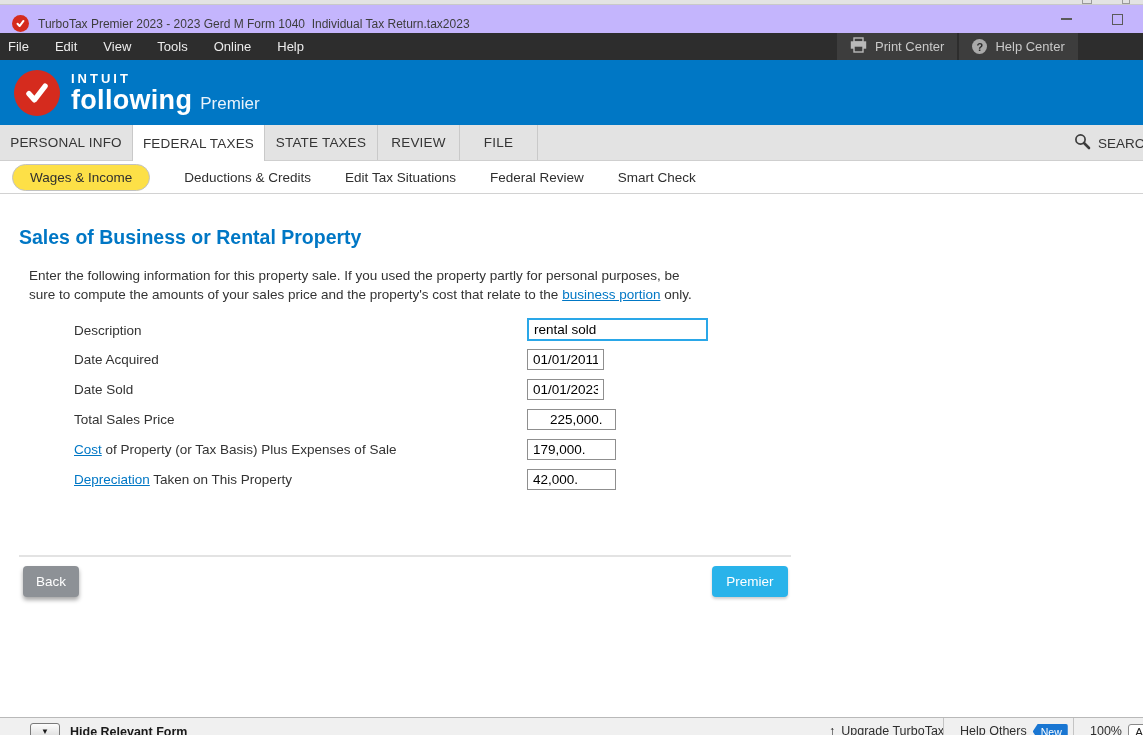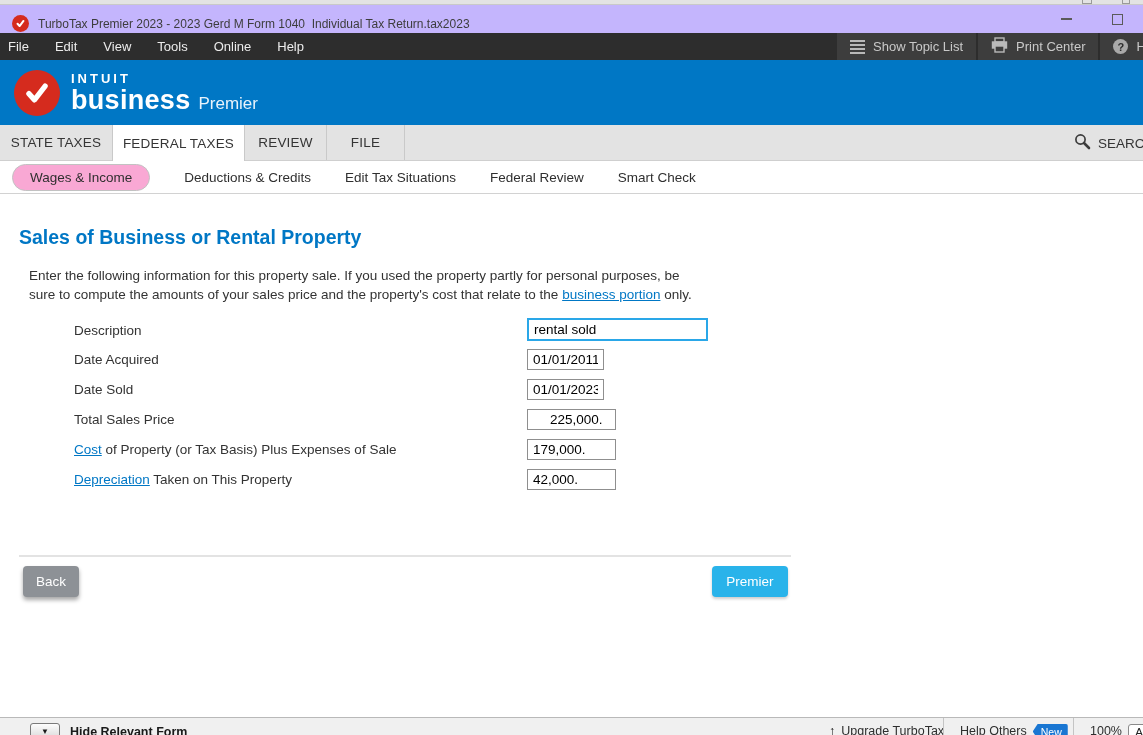--- a/index.html
+++ b/index.html
@@ -53,21 +53,21 @@
 
   
   .tabbar { position:absolute; top:125px; left:0; right:0; height:36px; background:#e3e3e3; border-bottom:1px solid #cfcfcf; display:flex; }
   .tab { display:flex; align-items:center; justify-content:center; font-size:13.5px; color:#353535; border-right:1px solid #c9c9c9; cursor:pointer; letter-spacing:0.2px; }
   .tab.active { background:#fff; height:37px; border-right:1px solid #c9c9c9; border-left:1px solid #c9c9c9; margin-left:-1px; }
   .search-box { position:absolute; left:1074px; top:125px; height:36px; display:flex; align-items:center; gap:7px; font-size:13.5px; color:#353535; cursor:pointer; white-space:nowrap; }
 
   
   .subnav { position:absolute; top:161px; left:0; right:0; height:33px; background:#fff; border-bottom:1px solid #d2d2d2; display:flex; align-items:center; padding-left:12px; gap:34px; }
   .subnav-item { font-size:13.5px; color:#2f2f2f; cursor:pointer; white-space:nowrap; }
-  .subnav-item.pill { background:#f9a8d4; border:1px solid #c2c2c2; border-radius:14px; padding:5px 17px; }
+  .subnav-item.pill { background:#fde047; border:1px solid #c2c2c2; border-radius:14px; padding:5px 17px; }
 
   
   .page-title { position:absolute; left:19px; top:226px; font-size:19.5px; font-weight:bold; color:#0077c5; }
   .intro { position:absolute; left:29px; top:267px; width:760px; font-size:13.5px; color:#333; line-height:18.5px; }
   a.link { color:#0077c5; text-decoration:underline; cursor:pointer; }
 
   .form-row { position:absolute; left:0; height:22px; }
   .form-label { position:absolute; left:74px; top:0; line-height:22px; font-size:13.5px; color:#333; white-space:nowrap; }
   .form-input { position:absolute; left:527px; top:0; height:21px; border:1px solid #8f8f8f; font-family:"Liberation Sans", sans-serif; font-size:13.5px; color:#000; padding:0 5px; background:#fff; }
   .form-input.focused { border:2px solid #2aa7e8; height:23px; }
@@ -116,29 +116,20 @@
 
 <div class="menubar">
   <div class="menu-item">File</div>
   <div class="menu-item">Edit</div>
   <div class="menu-item">View</div>
   <div class="menu-item">Tools</div>
   <div class="menu-item">Online</div>
   <div class="menu-item">Help</div>
   <div class="menu-right">
     <div class="menu-btn">
-      <span class="hamburger">
-          <i></i>
-          <i></i>
-          <i></i>
-          <i></i>
-        </span>
-      <span>Show Topic List</span>
-    </div>
-    <div class="menu-btn">
       <span>
         <svg width="17" height="16" viewBox="0 0 17 16" fill="none">
             <rect x="4" y="1" width="9" height="4" stroke="#b9b9b9" stroke-width="1.4"></rect>
             <rect x="1.5" y="5" width="14" height="6" stroke="#b9b9b9" stroke-width="1.4" fill="#b9b9b9"></rect>
             <rect x="4" y="9" width="9" height="6" stroke="#b9b9b9" stroke-width="1.4" fill="#3d3d3d"></rect>
           </svg>
       </span>
       <span>Print Center</span>
     </div>
     <div class="menu-btn">
@@ -151,21 +142,21 @@
 <div class="blueheader">
   <div class="logo-wrap">
     <div class="logo-circle">
       <svg width="30" height="30" viewBox="0 0 24 24" fill="none">
           <path d="M5.5 12.5 L10 17.5 L18.5 6.5" stroke="#fff" stroke-width="4.2" stroke-linecap="round" stroke-linejoin="round"></path>
         </svg>
     </div>
     <div class="brand-text">
       <div class="brand-top">INTUIT</div>
       <div class="brand-row">
-        <span class="brand-main">business</span>
+        <span class="brand-main">following</span>
         <span class="brand-edition">Premier</span>
       </div>
     </div>
   </div>
 
   <div class="refund-box" style="left:437px;">
     <div class="refund-label">Federal Refund</div>
     <div class="refund-value">
       <span class="refund-currency">$</span>
       <span class="refund-amount">10,255</span>
@@ -201,22 +192,23 @@
   </div>
   <div class="header-action" style="left:1115px; width:70px;">
     <div class="ha-icon">
       
     </div>
     <div class="ha-label">Notifications</div>
   </div>
 </div>
 
 <div class="tabbar">
+  <div class="tab" style="width:133px;">PERSONAL INFO</div>
+  <div class="tab active" style="width:133px;">FEDERAL TAXES</div>
   <div class="tab" style="width:113px;">STATE TAXES</div>
-  <div class="tab active" style="width:133px;">FEDERAL TAXES</div>
   <div class="tab" style="width:82px;">REVIEW</div>
   <div class="tab" style="width:78px;">FILE</div>
 </div>
 <div class="search-box">
   <span>
     <svg width="17" height="17" viewBox="0 0 17 17" fill="none">
         <circle cx="6.5" cy="6.5" r="4.6" stroke="#3c3c3c" stroke-width="1.7"></circle>
         <path d="M10 10 L15 15" stroke="#3c3c3c" stroke-width="2.6" stroke-linecap="round"></path>
       </svg>
   </span>

